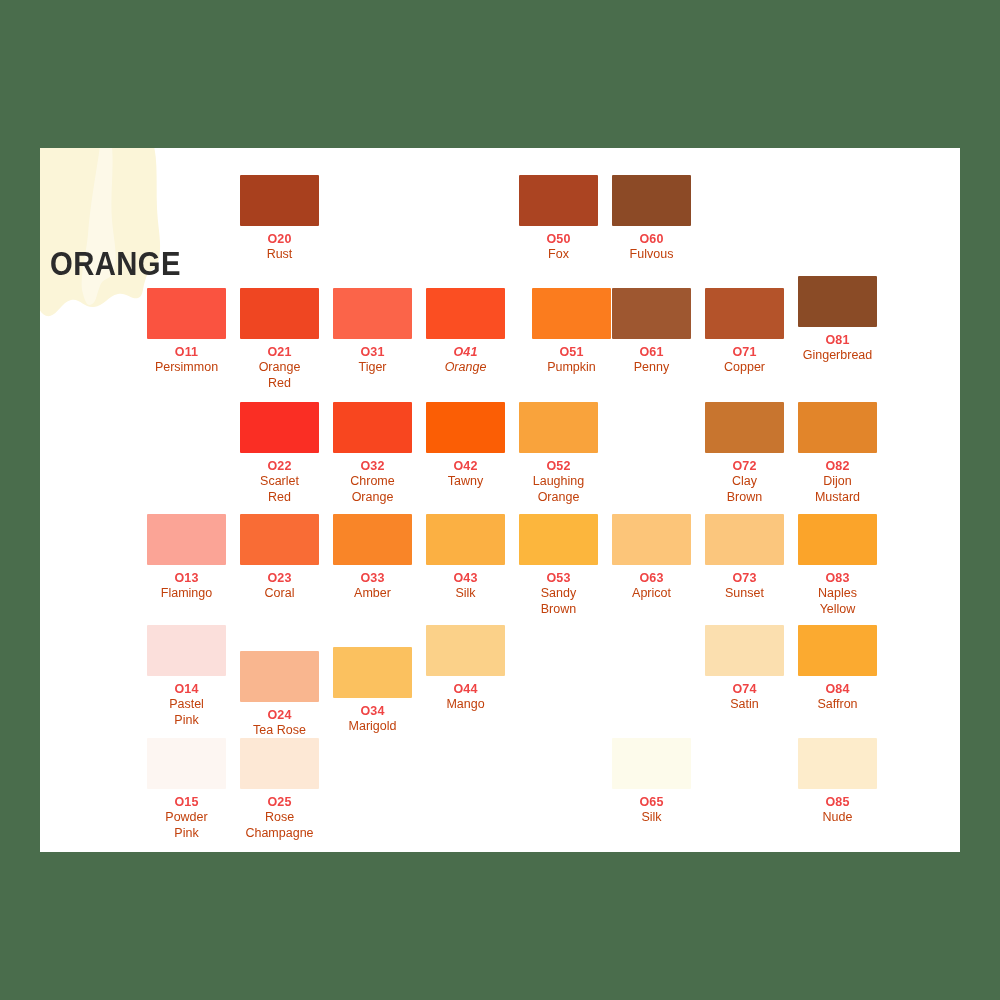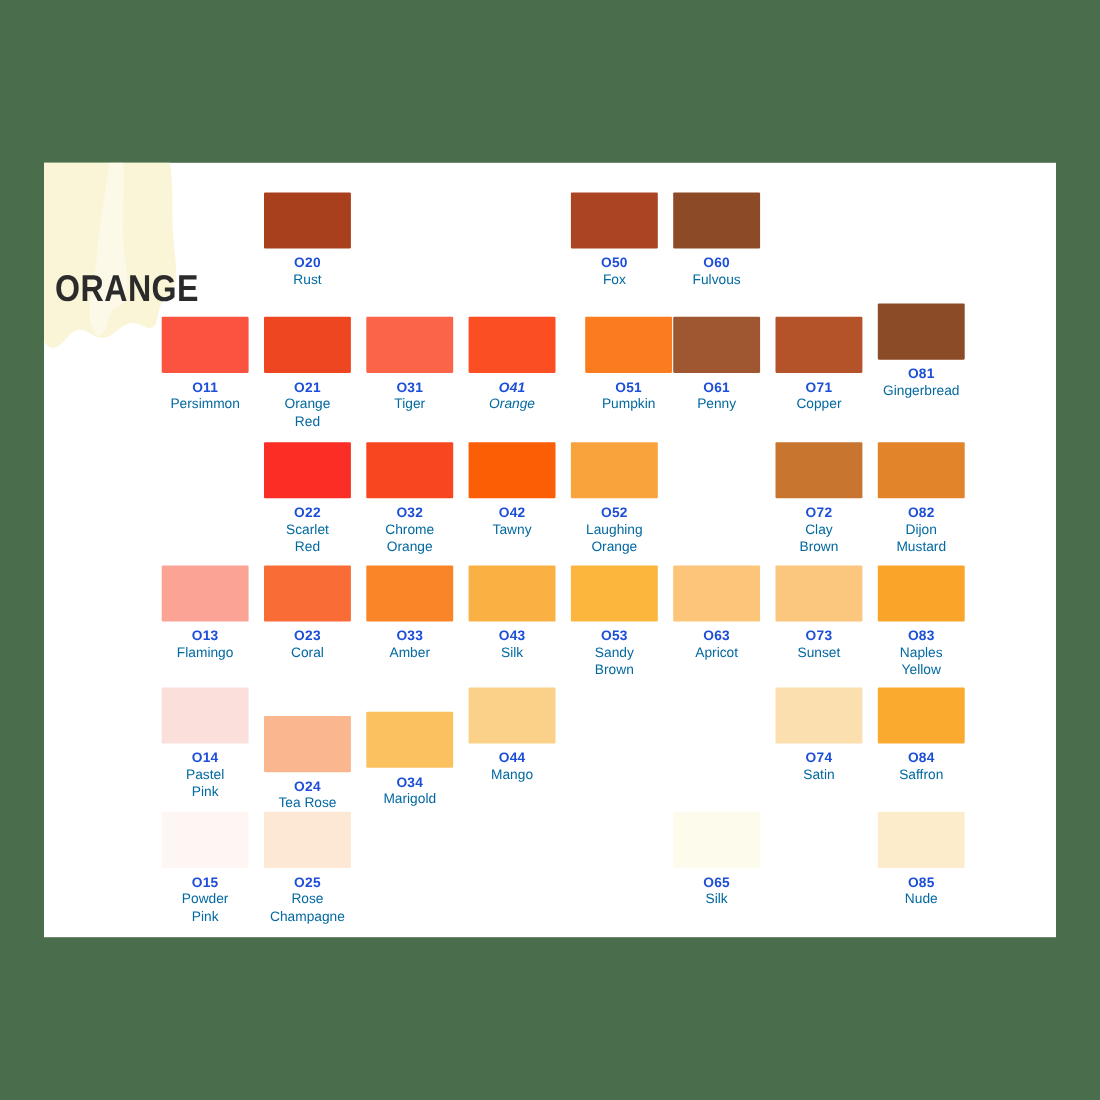--- a/index.html
+++ b/index.html
@@ -75,31 +75,31 @@
     height: 51px;
     border-radius: 1px;
   }
 
   .code {
     margin-top: 6px;
     width: 79px;
     text-align: center;
     font-size: 12.5px;
     font-weight: 700;
-    color: #1d4ed8;
+    color: #ef4444;
     line-height: 15px;
     letter-spacing: 0.2px;
   }
 
   .cname {
     width: 79px;
     text-align: center;
     font-size: 12.5px;
     font-weight: 400;
-    color: #0369a1;
+    color: #c2410c;
     line-height: 15.5px;
     white-space: pre-line;
   }
 
   
   .cname.wide {
     width: 93px;
     margin-left: -7px;
   }
 </style>

